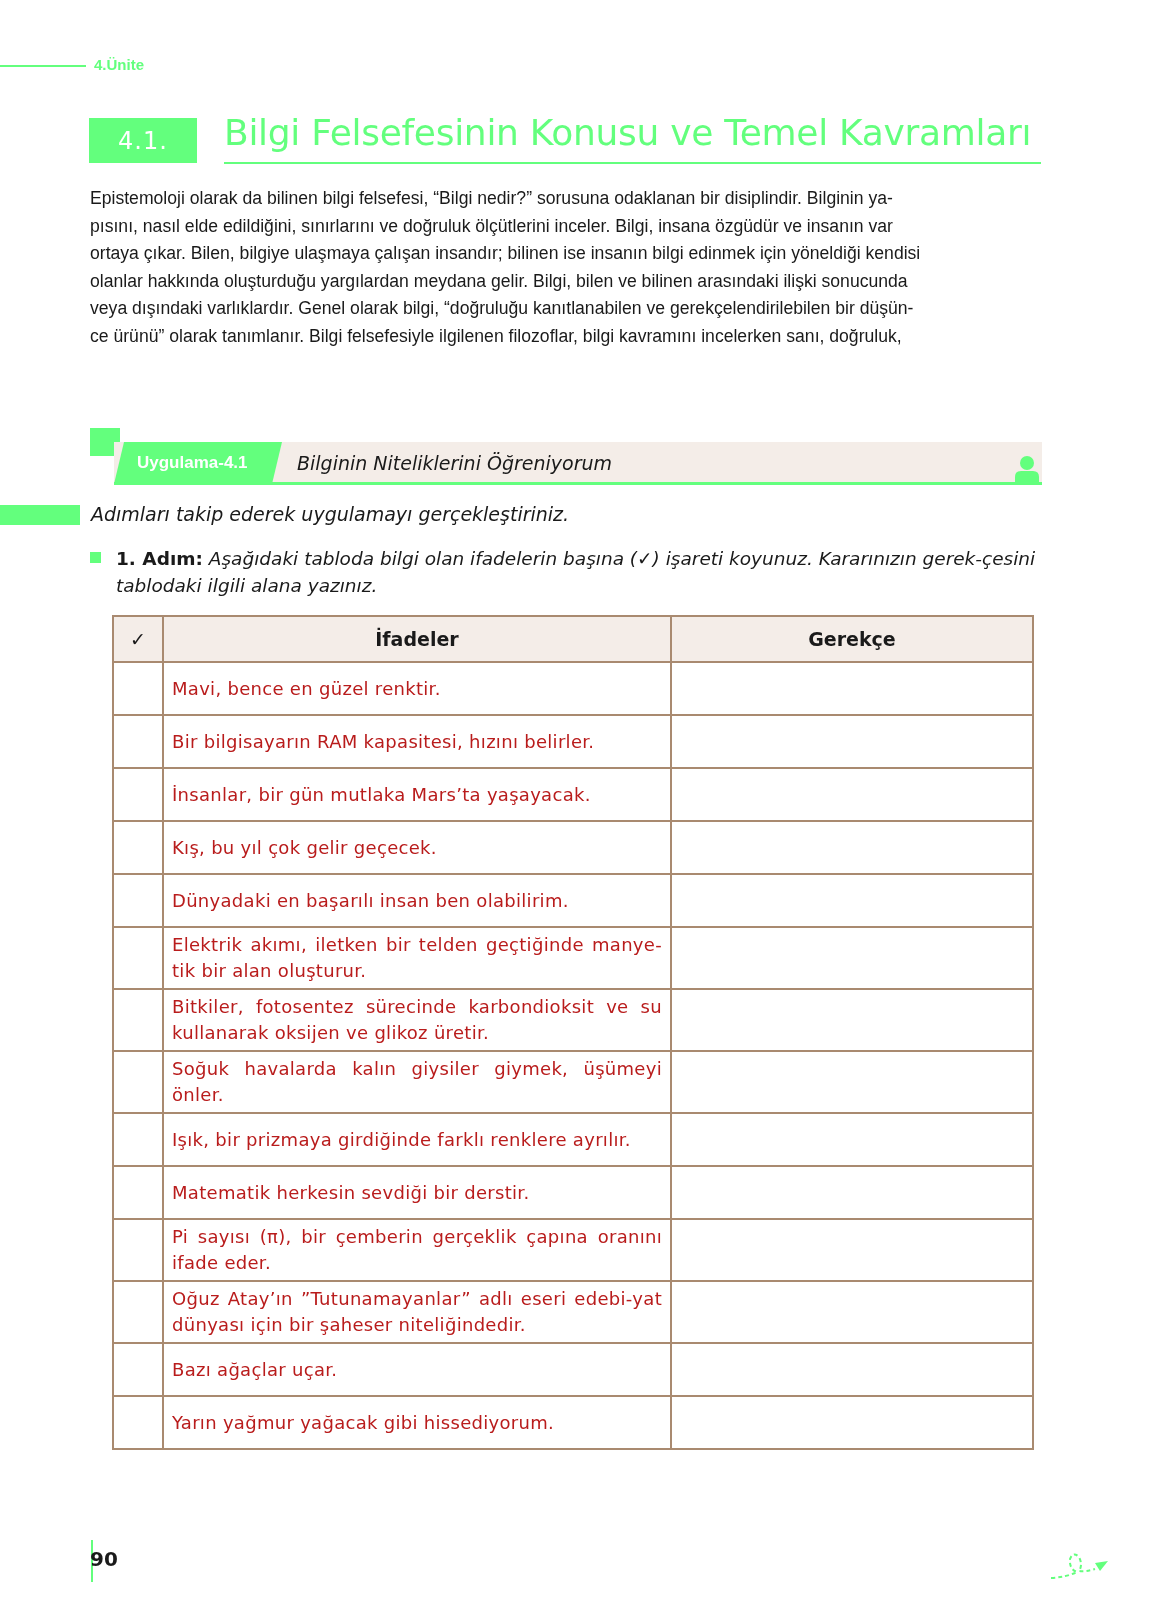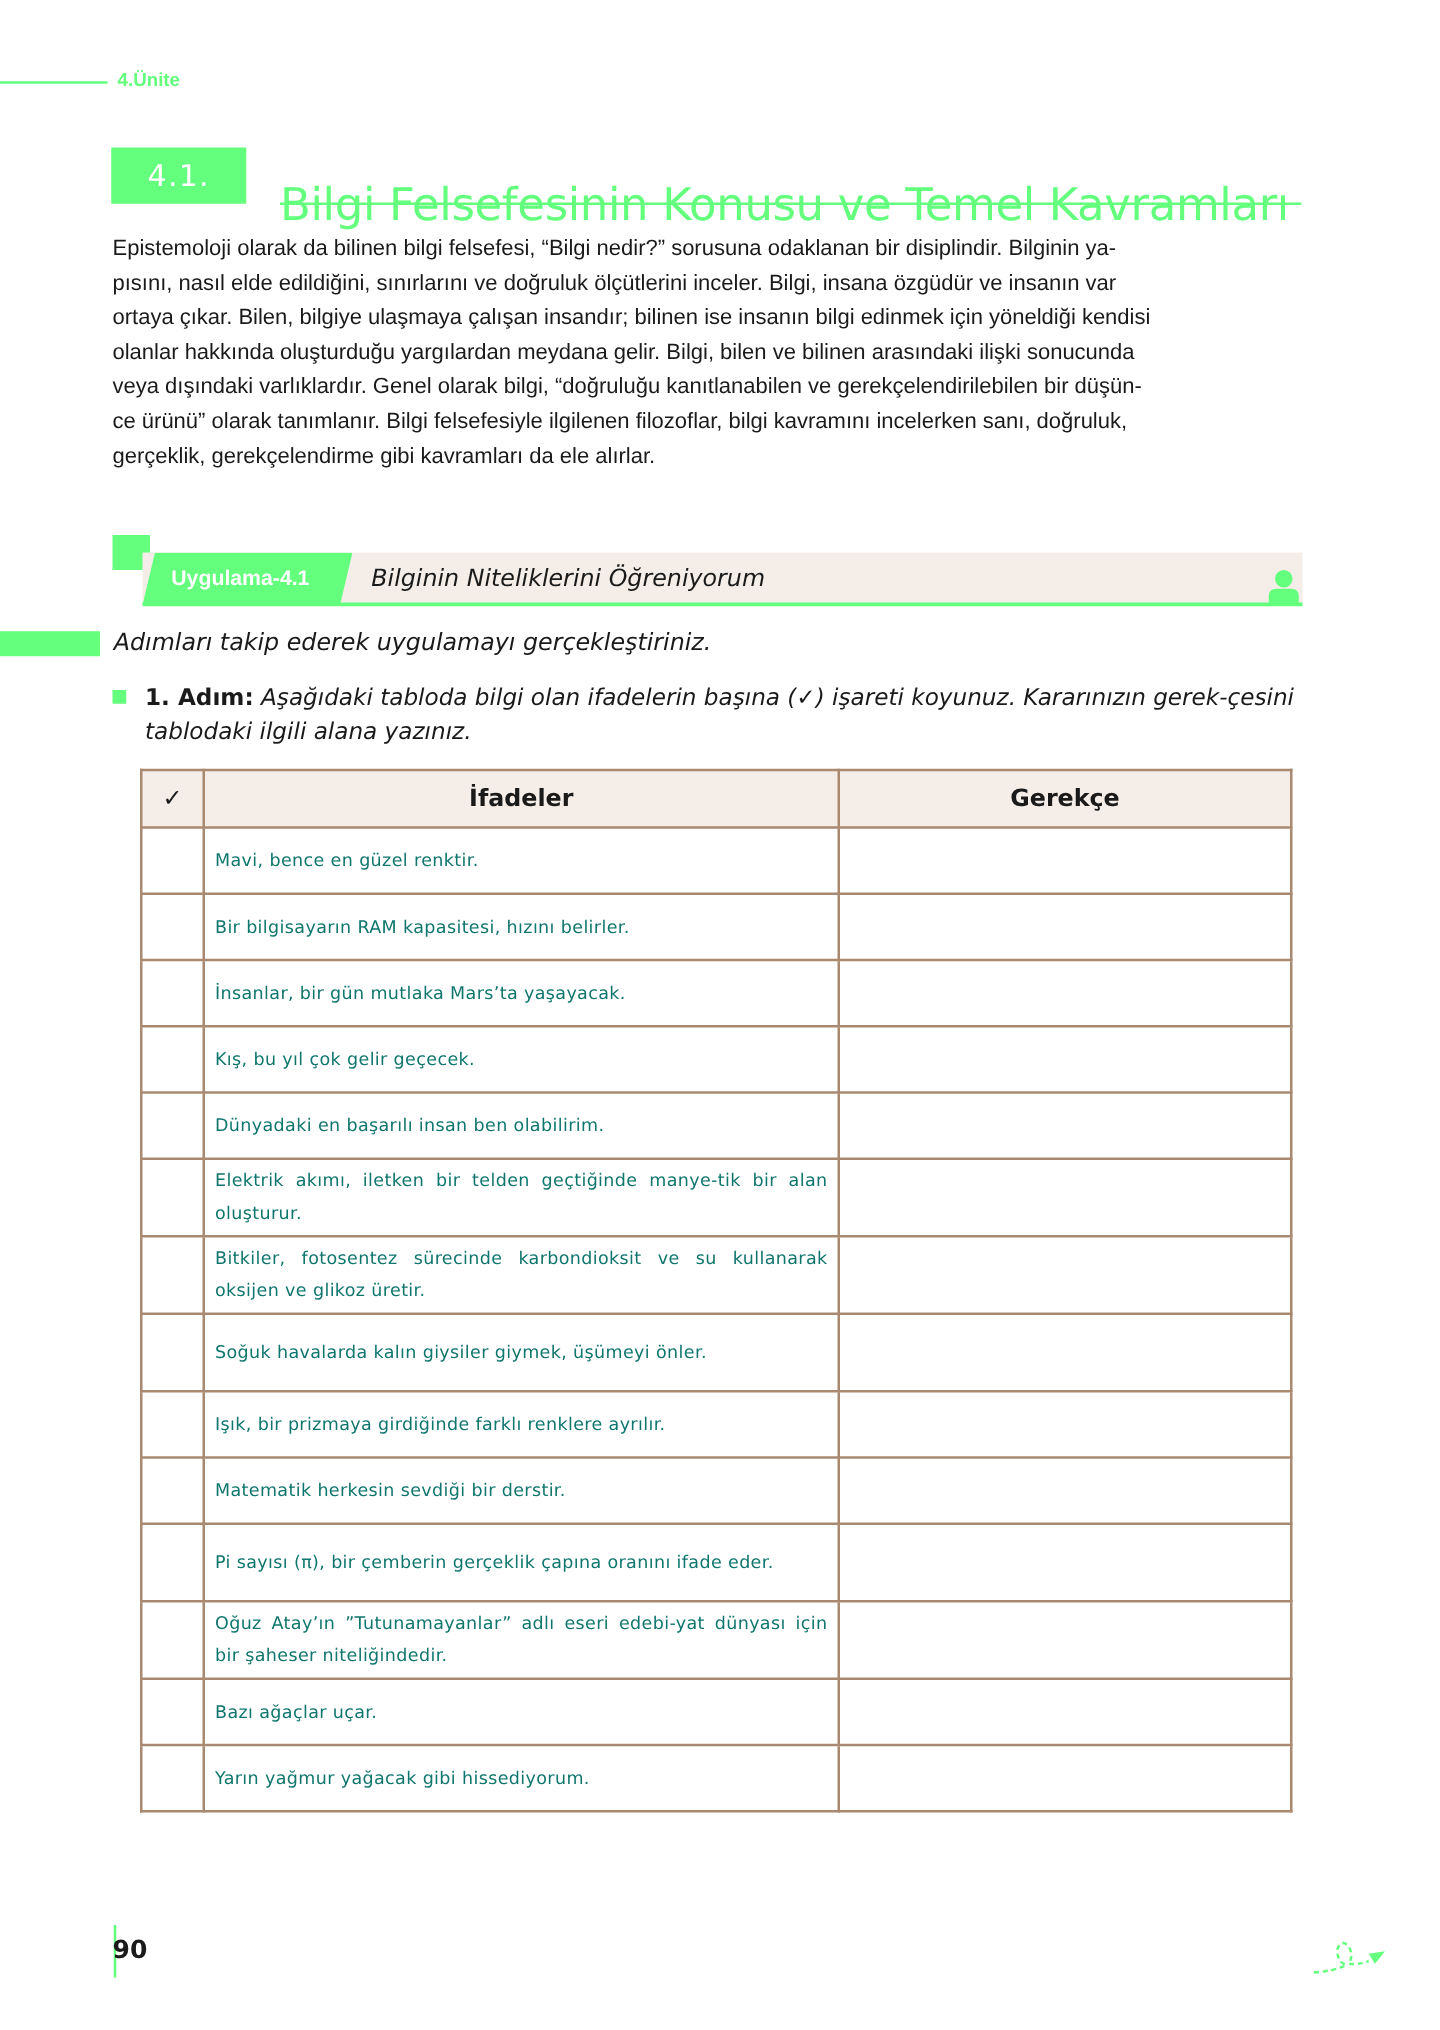--- a/index.html
+++ b/index.html
@@ -7,21 +7,21 @@
          font-family: "DejaVu Sans", sans-serif; color: #1a1a1a; }
 
   .unit-line { position: absolute; left: 0; top: 65px; width: 86px; height: 2px; background: #63ff7d; }
   .unit-label { position: absolute; left: 94px; top: 56px; font-size: 15px; font-weight: bold; color: #63ff7d;
                 font-family: "Liberation Sans", sans-serif; }
 
   .sec-num { position: absolute; left: 89px; top: 118px; width: 108px; height: 45px; background: #63ff7d;
              color: #fff; font-size: 24px; font-family: "DejaVu Sans", sans-serif; text-align: center;
              line-height: 46px; letter-spacing: 1px; }
   .sec-title { position: absolute; left: 224px; top: 112px; font-size: 36px; color: #63ff7d;
-               font-family: "DejaVu Sans", sans-serif; white-space: nowrap; letter-spacing: -0.3px; margin-top: 32px; }
+               font-family: "DejaVu Sans", sans-serif; white-space: nowrap; letter-spacing: -0.3px; }
   .sec-underline { position: absolute; left: 224px; top: 162px; width: 817px; height: 2px; background: #63ff7d; }
 
   .intro { position: absolute; left: 90px; top: 185px; width: 952px; font-family: "Liberation Sans", sans-serif;
            font-size: 17.6px; line-height: 27.6px; color: #1a1a1a; text-align: left; }
   .intro span { display: block; white-space: nowrap; }
 
   .banner-sq { position: absolute; left: 90px; top: 428px; width: 30px; height: 28px; background: #63ff7d; }
   .banner-bg { position: absolute; left: 114px; top: 442px; width: 928px; height: 42px; background: #f4ede8; }
   .banner-green { position: absolute; left: 114px; top: 442px; width: 168px; height: 42px; background: #63ff7d;
                   clip-path: polygon(10px 0, 168px 0, 158px 100%, 0 100%); }
@@ -39,21 +39,21 @@
   .step-bullet { position: absolute; left: 90px; top: 552px; width: 11px; height: 11px; background: #63ff7d; }
   .step { position: absolute; left: 116px; top: 545px; width: 930px; font-size: 18.5px; line-height: 27px;
           font-style: italic; font-family: "DejaVu Sans", sans-serif; color: #1a1a1a; }
   .step b { font-style: normal; }
 
   table.stmt { position: absolute; left: 112px; top: 615px; width: 922px; border-collapse: collapse;
                font-family: "DejaVu Sans", sans-serif; }
   table.stmt td, table.stmt th { border: 2px solid #a98a70; padding: 0; }
   table.stmt th { background: #f4ede8; height: 44px; font-size: 19px; font-weight: bold; color: #1a1a1a; }
   table.stmt td.chk { width: 48px; }
-  table.stmt td.txt { width: 490px; padding: 0 8px 0 8px; font-size: 14px; line-height: 26px; color: #0f766e;
+  table.stmt td.txt { width: 490px; padding: 0 8px 0 8px; font-size: 18px; line-height: 26px; color: #b91c1c;
                       text-align: justify; text-align-last: left; letter-spacing: 0.3px; }
   table.stmt td.reason { }
   tr.single td { height: 51px; }
   tr.double td { height: 60px; }
   .chk-mark { font-size: 19px; font-weight: normal; }
 
   .page-line { position: absolute; left: 91px; top: 1540px; width: 2px; height: 42px; background: #63ff7d; }
   .page-num { position: absolute; left: 90px; top: 1547px; font-size: 20px; font-weight: bold; color: #1a1a1a;
               font-family: "DejaVu Sans", sans-serif; }
   .plane { position: absolute; left: 1045px; top: 1545px; width: 70px; height: 40px; }
@@ -68,21 +68,20 @@
 <div class="sec-title">Bilgi Felsefesinin Konusu ve Temel Kavramları</div>
 <div class="sec-underline"></div>
 
 <div class="intro">
   <span>Epistemoloji olarak da bilinen bilgi felsefesi, “Bilgi nedir?” sorusuna odaklanan bir disiplindir. Bilginin ya-</span>
   <span>pısını, nasıl elde edildiğini, sınırlarını ve doğruluk ölçütlerini inceler. Bilgi, insana özgüdür ve insanın var</span>
   <span>ortaya çıkar. Bilen, bilgiye ulaşmaya çalışan insandır; bilinen ise insanın bilgi edinmek için yöneldiği kendisi</span>
   <span>olanlar hakkında oluşturduğu yargılardan meydana gelir. Bilgi, bilen ve bilinen arasındaki ilişki sonucunda</span>
   <span>veya dışındaki varlıklardır. Genel olarak bilgi, “doğruluğu kanıtlanabilen ve gerekçelendirilebilen bir düşün-</span>
   <span>ce ürünü” olarak tanımlanır. Bilgi felsefesiyle ilgilenen filozoflar, bilgi kavramını incelerken sanı, doğruluk,</span>
-  <span>gerçeklik, gerekçelendirme gibi kavramları da ele alırlar.</span>
 </div>
 
 <div>
   <div class="banner-sq"></div>
   <div class="banner-bg"></div>
   <div class="banner-green"></div>
   <div class="banner-tag">Uygulama-4.1</div>
   <div class="banner-title">Bilginin Niteliklerini Öğreniyorum</div>
   <div class="banner-line"></div>
   <svg class="person-icon" viewBox="0 0 26 28">

